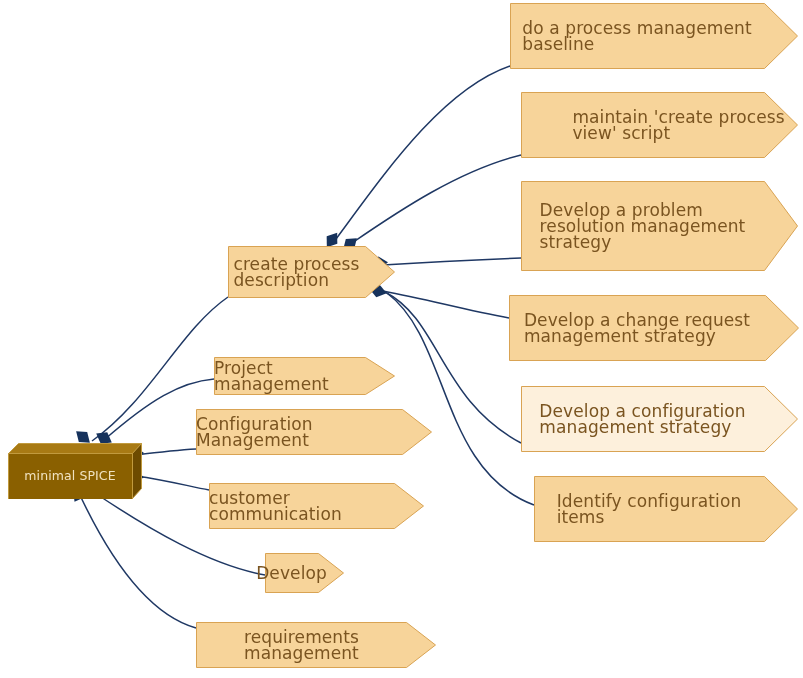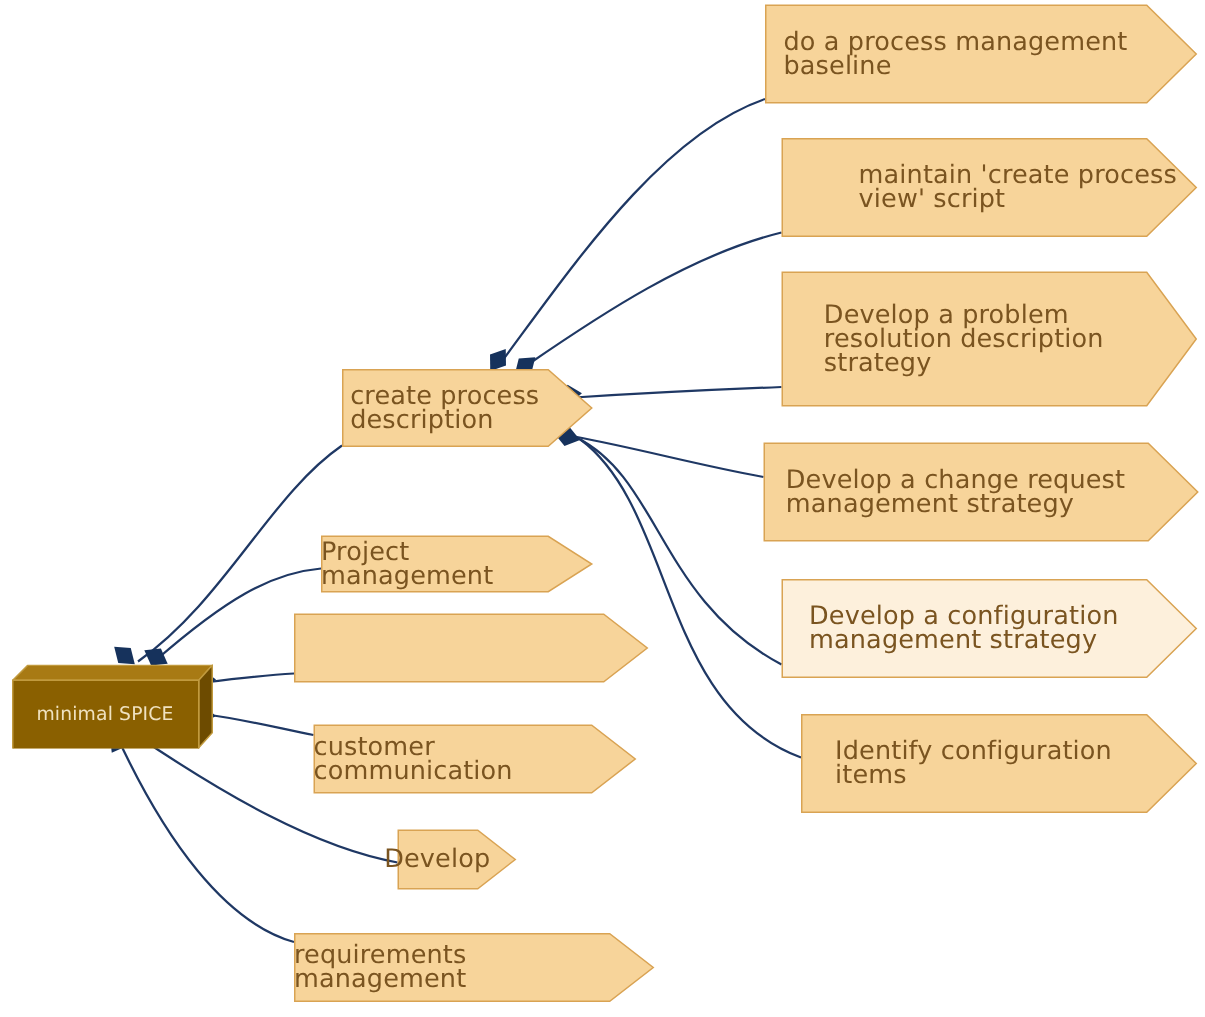--- a/index.html
+++ b/index.html
@@ -130,59 +130,60 @@
       <div class="node" style="left: 214px; top: 341px; width: 181px; height: 38px; margin-top: 16px;">
         <svg width="181" height="38" viewBox="0 0 181 38">
           <path d="M 0.5,0.5 L 151.5,0.5 L 180.5,19 L 151.5,37.5 L 0.5,37.5 Z" fill="#f7d49a" stroke="#d9a353" stroke-width="1" stroke-linejoin="miter"></path>
         </svg>
         <div class="node-label" style="width: 151px; height: 38px;">Project management</div>
       </div>
       <div class="node" style="left: 196px; top: 409px; width: 236px; height: 46px;">
         <svg width="236" height="46" viewBox="0 0 236 46">
           <path d="M 0.5,0.5 L 206.5,0.5 L 235.5,23 L 206.5,45.5 L 0.5,45.5 Z" fill="#f7d49a" stroke="#d9a353" stroke-width="1" stroke-linejoin="miter"></path>
         </svg>
+        <div class="node-label" style="width: 206px; height: 46px;">Configuration Management</div>
       </div>
       <div class="node" style="left: 209px; top: 483px; width: 215px; height: 46px;">
         <svg width="215" height="46" viewBox="0 0 215 46">
           <path d="M 0.5,0.5 L 185.5,0.5 L 214.5,23 L 185.5,45.5 L 0.5,45.5 Z" fill="#f7d49a" stroke="#d9a353" stroke-width="1" stroke-linejoin="miter"></path>
         </svg>
         <div class="node-label" style="width: 185px; height: 46px;">customer communication</div>
       </div>
       <div class="node" style="left: 265px; top: 553px; width: 79px; height: 40px;">
         <svg width="79" height="40" viewBox="0 0 79 40">
           <path d="M 0.5,0.5 L 53.5,0.5 L 78.5,20 L 53.5,39.5 L 0.5,39.5 Z" fill="#f7d49a" stroke="#d9a353" stroke-width="1" stroke-linejoin="miter"></path>
         </svg>
         <div class="node-label" style="width: 53px; height: 40px;">Develop</div>
       </div>
       <div class="node" style="left: 196px; top: 622px; width: 240px; height: 46px;">
         <svg width="240" height="46" viewBox="0 0 240 46">
           <path d="M 0.5,0.5 L 210.5,0.5 L 239.5,23 L 210.5,45.5 L 0.5,45.5 Z" fill="#f7d49a" stroke="#d9a353" stroke-width="1" stroke-linejoin="miter"></path>
         </svg>
-        <div class="node-label" style="width: 210px; height: 46px;">requirements management</div>
+        <div class="node-label" style="width: 210px; height: 46px; margin-left: 48px;">requirements management</div>
       </div>
       <div class="node" style="left: 510px; top: 3px; width: 288px; height: 66px;">
         <svg width="288" height="66" viewBox="0 0 288 66">
           <path d="M 0.5,0.5 L 254.5,0.5 L 287.5,33 L 254.5,65.5 L 0.5,65.5 Z" fill="#f7d49a" stroke="#d9a353" stroke-width="1" stroke-linejoin="miter"></path>
         </svg>
         <div class="node-label" style="width: 254px; height: 66px;">do a process management
 baseline</div>
       </div>
       <div class="node" style="left: 521px; top: 92px; width: 277px; height: 66px;">
         <svg width="277" height="66" viewBox="0 0 277 66">
           <path d="M 0.5,0.5 L 243.5,0.5 L 276.5,33 L 243.5,65.5 L 0.5,65.5 Z" fill="#f7d49a" stroke="#d9a353" stroke-width="1" stroke-linejoin="miter"></path>
         </svg>
         <div class="node-label" style="width: 243px; height: 66px; margin-left: 36px;">maintain 'create process
 view' script</div>
       </div>
       <div class="node" style="left: 521px; top: 181px; width: 277px; height: 90px;">
         <svg width="277" height="90" viewBox="0 0 277 90">
           <path d="M 0.5,0.5 L 243.5,0.5 L 276.5,45 L 243.5,89.5 L 0.5,89.5 Z" fill="#f7d49a" stroke="#d9a353" stroke-width="1" stroke-linejoin="miter"></path>
         </svg>
         <div class="node-label" style="width: 243px; height: 90px;">Develop a problem
-resolution description
+resolution management
 strategy</div>
       </div>
       <div class="node" style="left: 509px; top: 295px; width: 290px; height: 66px;">
         <svg width="290" height="66" viewBox="0 0 290 66">
           <path d="M 0.5,0.5 L 256.5,0.5 L 289.5,33 L 256.5,65.5 L 0.5,65.5 Z" fill="#f7d49a" stroke="#d9a353" stroke-width="1" stroke-linejoin="miter"></path>
         </svg>
         <div class="node-label" style="width: 256px; height: 66px;">Develop a change request
 management strategy</div>
       </div>
       <div class="node" style="left: 521px; top: 386px; width: 277px; height: 66px;">

